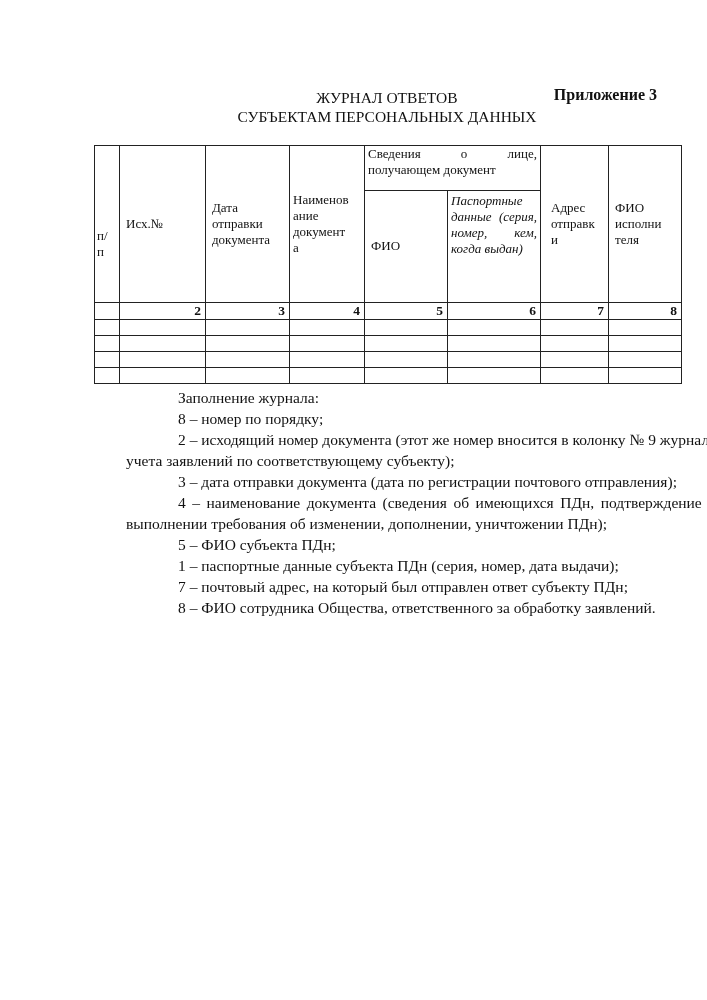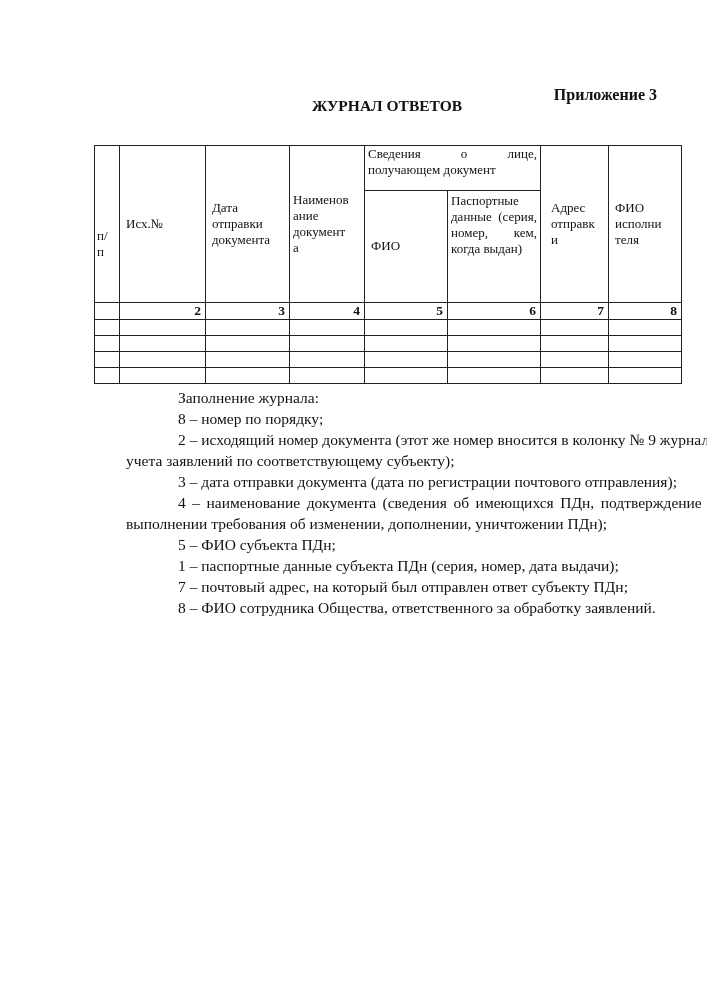--- a/index.html
+++ b/index.html
@@ -1,42 +1,43 @@
 <!DOCTYPE html>
 <html><head>
 <meta charset="utf-8">
 <style>
   html, body { margin: 0; padding: 0; background: #ffffff; }
   body { width: 707px; height: 1000px; position: relative; overflow: hidden;
          font-family: "Liberation Serif", "DejaVu Serif", serif; color: #111; }
   .appendix { position: absolute; top: 50px; right: 50px; font-size: 16px; font-weight: bold; margin-top: 36px; }
   .title { position: absolute; top: 88px; left: 94px; width: 586px; text-align: center;
-           font-size: 15.5px; font-weight: bold; line-height: 19px; margin-top: 8px; }
+           font-size: 15.5px; font-weight: normal; line-height: 19px; }
   table.journal { position: absolute; top: 145px; left: 94px; width: 587px;
                   border-collapse: collapse; table-layout: fixed; font-size: 13px; line-height: 16px; }
   table.journal td, table.journal th { border: 1px solid #222; padding: 0 3px; font-weight: normal;
                   text-align: left; vertical-align: middle; }
   table.journal th.hdr { height: 116px; }
   table.journal th.sub1 { height: 33px; vertical-align: top; text-align: justify; text-align-last: justify; }
   table.journal th.sub1 .last { text-align-last: left; display:block; }
   table.journal th.sub2 { height: 82px; }
-  table.journal th.pass { vertical-align: top; }
+  table.journal th.pass { vertical-align: top; font-style: italic; }
   table.journal td.num { height: 14px; text-align: right; font-weight: bold; font-size: 13.5px; padding-right: 4px; }
   table.journal td.empty { height: 15px; }
   .col-narrow { padding-left: 2px !important; }
   .notes { position: absolute; top: 387px; left: 94px; width: 590px; font-size: 15.5px; line-height: 21px; margin-left: 32px; }
   .notes p { margin: 0; text-align: justify; text-indent: 52px; }
 </style>
 </head>
 <body>
 
 <div class="appendix">Приложение 3</div>
 
 <div class="title">
   <div>ЖУРНАЛ ОТВЕТОВ</div>
+  <div>СУБЪЕКТАМ ПЕРСОНАЛЬНЫХ ДАННЫХ</div>
 </div>
 
 <table class="journal">
   <colgroup>
     <col style="width:25px">
       <col style="width:86px">
       <col style="width:84px">
       <col style="width:75px">
     <col style="width:83px">
       <col style="width:93px">

